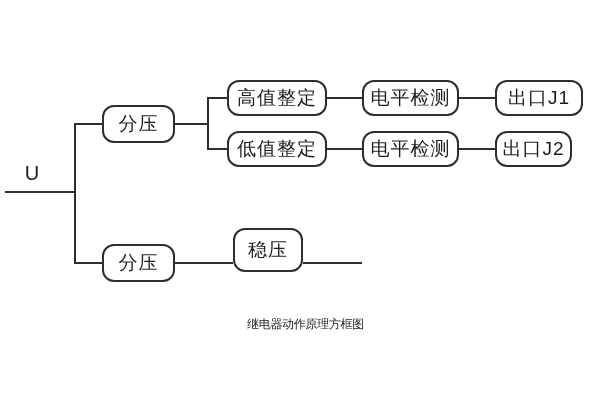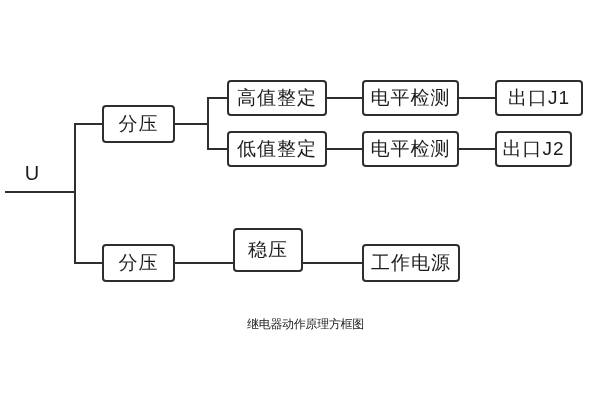--- a/index.html
+++ b/index.html
@@ -12,21 +12,21 @@
     height: 400px;
     background: var(--bg, #ffffff);
     font-family: "Liberation Sans", "DejaVu Sans", sans-serif;
     overflow: hidden;
   }
   .box {
     position: absolute;
     box-sizing: border-box;
     background: var(--bg, #ffffff);
     border: 2px solid var(--border, #2e2e2e);
-    border-radius: 4px;
+    border-radius: 12px;
     display: flex;
     align-items: center;
     justify-content: center;
     font-size: 19px;
     color: var(--text, #1c1c1c);
     white-space: nowrap;
     letter-spacing: 1px;
   }
   .hline {
     position: absolute;
@@ -109,17 +109,16 @@
 
   <div class="box" id="node-divider-top">分压</div>
   <div class="box" id="node-high-setting">高值整定</div>
   <div class="box" id="node-low-setting">低值整定</div>
   <div class="box" id="node-level-detect-1">电平检测</div>
   <div class="box" id="node-level-detect-2">电平检测</div>
   <div class="box" id="node-output-j1">出口J1</div>
   <div class="box" id="node-output-j2">出口J2</div>
   <div class="box" id="node-divider-bottom">分压</div>
   <div class="box" id="node-regulator">稳压</div>
-  <div class="box" id="node-working-power">工作电源</div>
 
   <div class="label" id="caption">继电器动作原理方框图</div>
 
 </div>
 
 </body></html>

